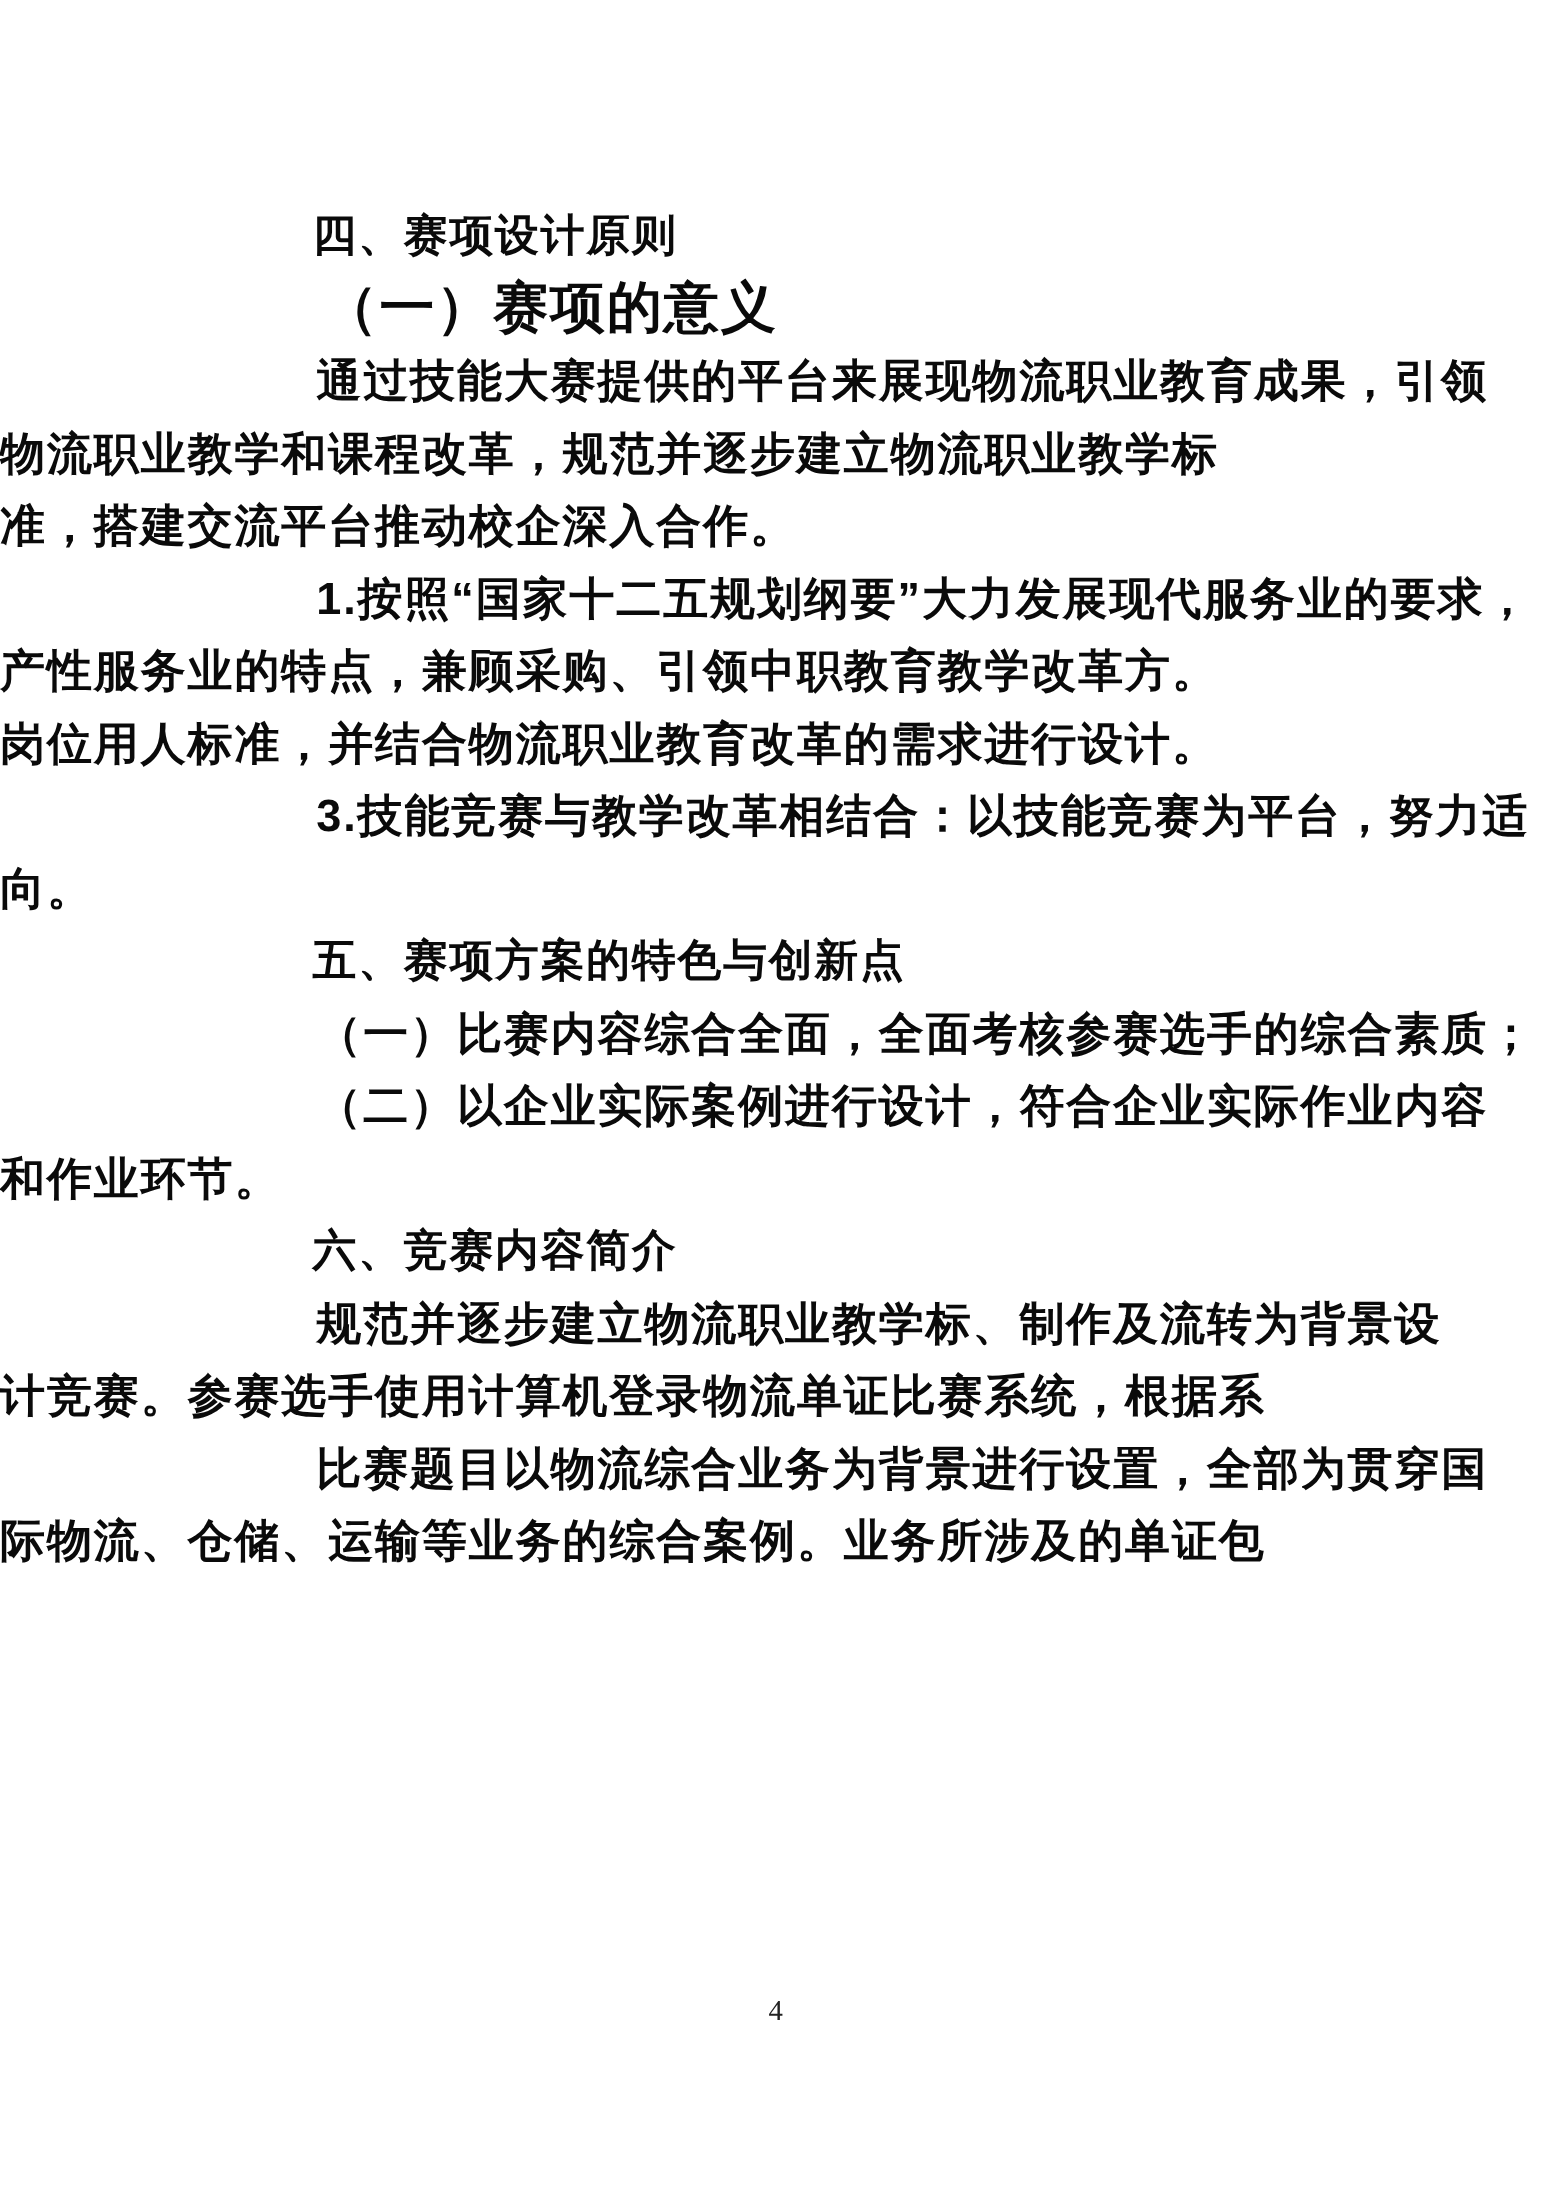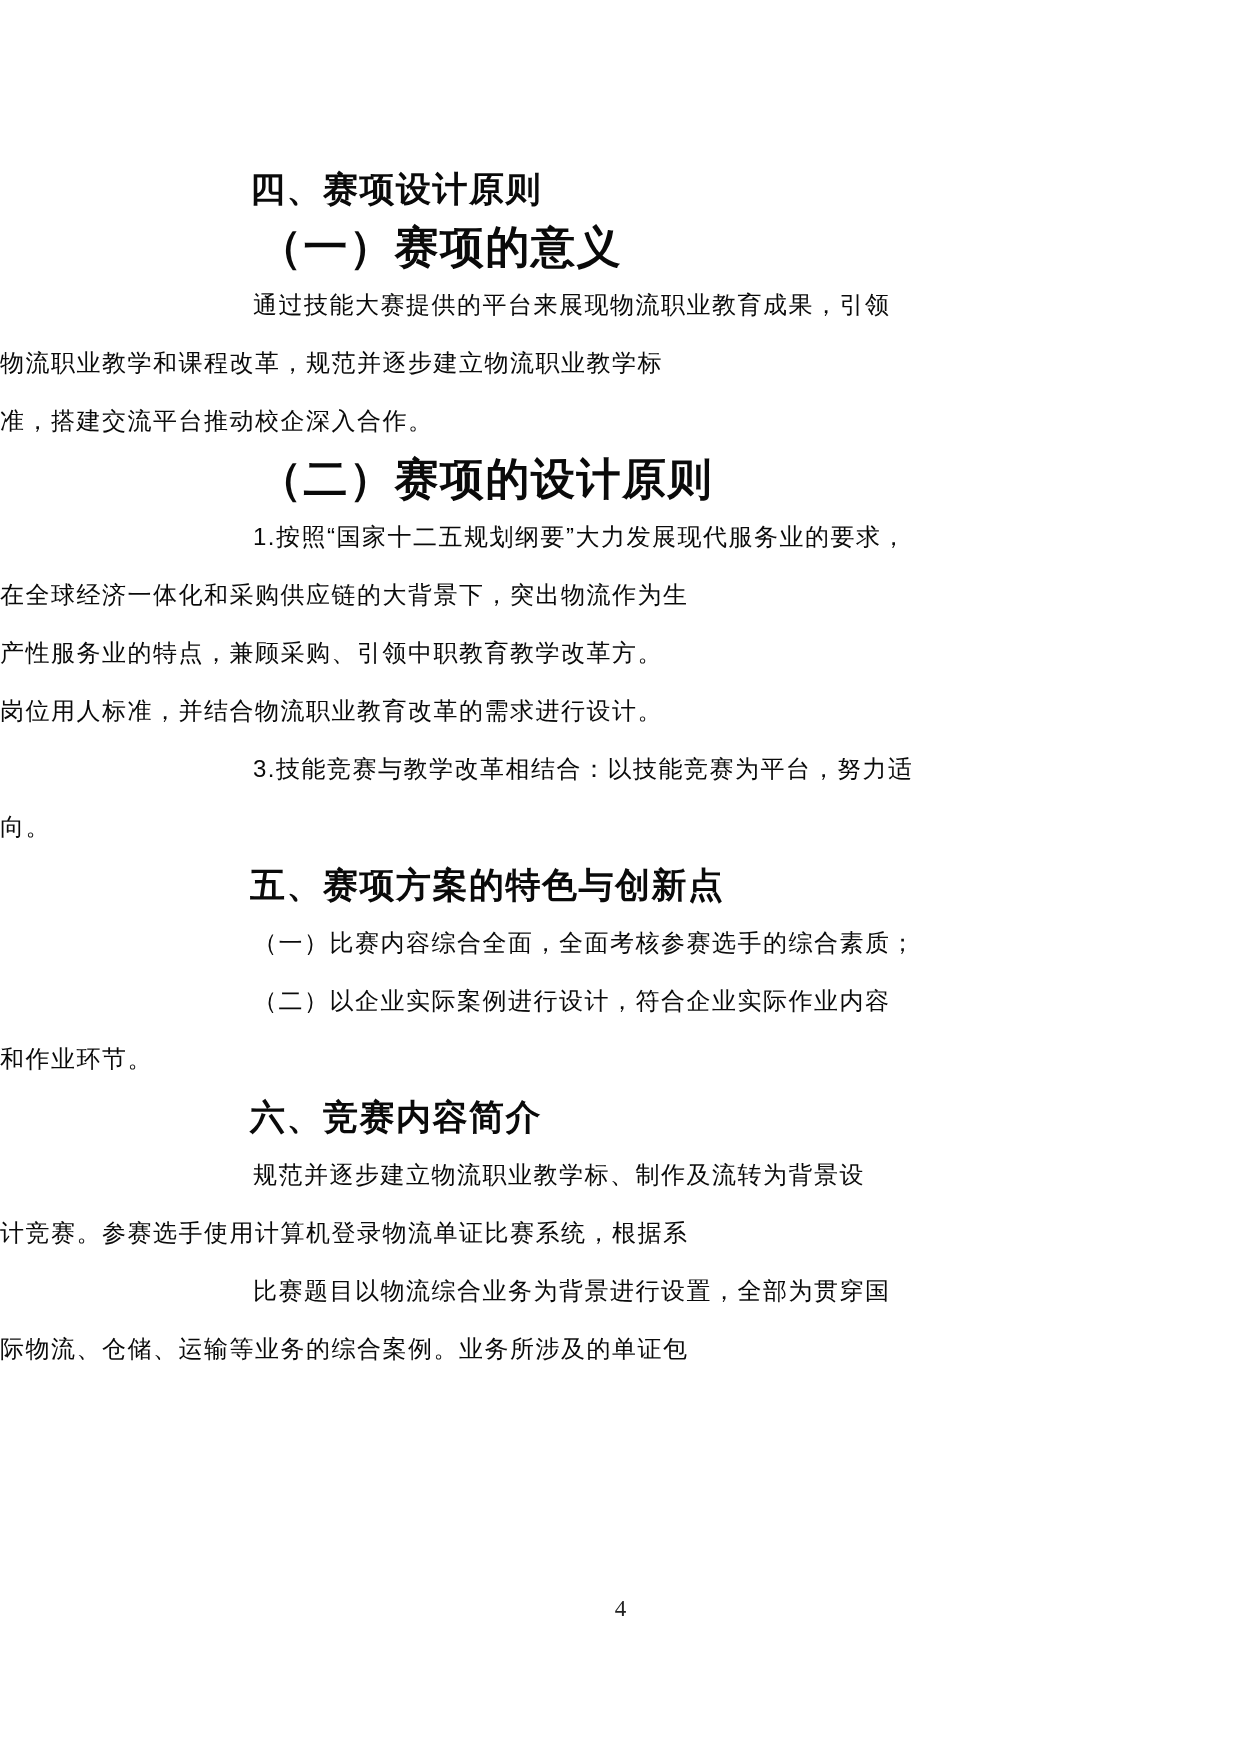--- a/index.html
+++ b/index.html
@@ -19,23 +19,23 @@
   .content {
     position: absolute;
     top: 160px;
     left: 0;
     width: 1036px;
   }
   .line {
     height: 58px;
     line-height: 58px;
     white-space: nowrap;
-    font-size: 24px;
+    font-size: 36px;
     letter-spacing: 1.5px;
-    font-weight: 400;
+    font-weight: 700;
     color: #0a0a0a;
   }
   .h2 {
     font-size: 35px;
     font-weight: 700;
     margin-left: 250px;
   }
   .h3 {
     font-size: 44px;
     font-weight: 700;
@@ -61,23 +61,21 @@
 </head>
 <body>
 
 <div class="page">
   <div class="content">
     <div class="line h2">四、赛项设计原则</div>
     <div class="line h3">（一）赛项的意义</div>
     <div class="line body-indent">通过技能大赛提供的平台来展现物流职业教育成果，引领</div>
     <div class="line body-line">物流职业教学和课程改革，规范并逐步建立物流职业教学标</div>
     <div class="line body-line">准，搭建交流平台推动校企深入合作。</div>
-    <div class="line h3">（二）赛项的设计原则</div>
     <div class="line body-indent">1.按照“国家十二五规划纲要”大力发展现代服务业的要求，</div>
-    <div class="line body-line">在全球经济一体化和采购供应链的大背景下，突出物流作为生</div>
     <div class="line body-line">产性服务业的特点，兼顾采购、引领中职教育教学改革方。</div>
     <div class="line body-line">岗位用人标准，并结合物流职业教育改革的需求进行设计。</div>
     <div class="line body-indent">3.技能竞赛与教学改革相结合：以技能竞赛为平台，努力适</div>
     <div class="line body-line">向。</div>
     <div class="line h2">五、赛项方案的特色与创新点</div>
     <div class="line body-indent">（一）比赛内容综合全面，全面考核参赛选手的综合素质；</div>
     <div class="line body-indent">（二）以企业实际案例进行设计，符合企业实际作业内容</div>
     <div class="line body-line">和作业环节。</div>
     <div class="line h2">六、竞赛内容简介</div>
     <div class="line body-indent">规范并逐步建立物流职业教学标、制作及流转为背景设</div>

